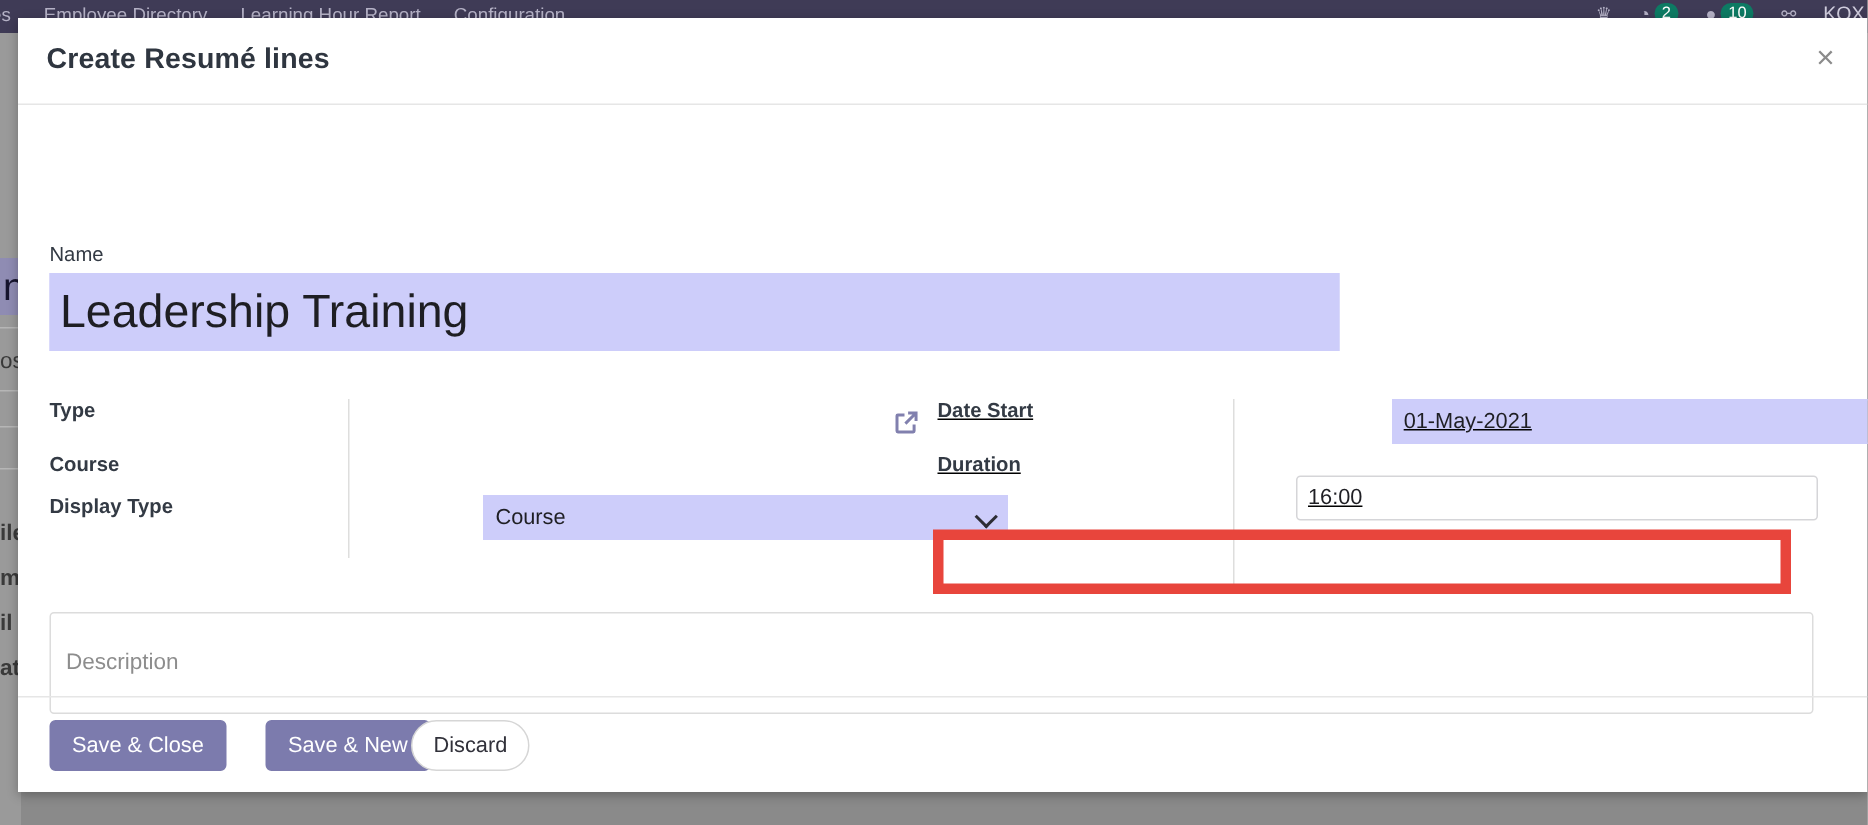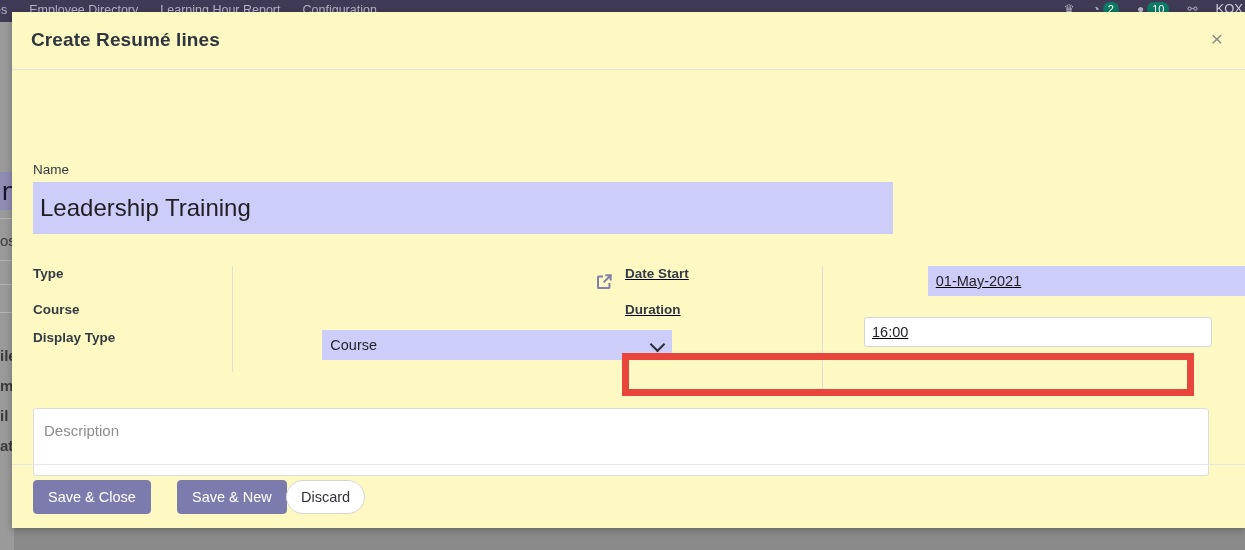--- a/index.html
+++ b/index.html
@@ -92,21 +92,21 @@
   .bg-line { position: absolute; left: 0; color: #3a3a3a; font-size: 15px; }
   .bg-rule { position: absolute; left: 0; width: 34px; height: 1px; background: #b6b6b6; }
 
   
   .modal {
     position: absolute;
     top: 12px;
     left: 12px;
     width: 1233px;
     height: 516px;
-    background: #fef9c3;
+    background: #ffffff;
     box-sizing: border-box;
     box-shadow: 0 2px 7px rgba(0,0,0,0.28);
   }
 
   .modal-header {
     position: relative;
     height: 58px;
     border-bottom: 1px solid #e6e6e6;
     box-sizing: border-box;
   }
@@ -148,21 +148,21 @@
     font-weight: normal;
     color: #333a44;
   }
   .name-input {
     position: absolute;
     left: 21px; top: 112px;
     width: 860px; height: 52px;
     background: #cdcdfa;
     border: 1px solid #cdcdfa;
     box-sizing: border-box;
-    font-size: 24px;
+    font-size: 31px;
     color: #1e1e23;
     padding: 0 6px;
     font-family: "Liberation Sans", sans-serif;
     outline: none;
   }
 
   
   .col-left {
     position: absolute;
     left: 21px; top: 196px;
@@ -261,21 +261,21 @@
   .desc-area {
     position: absolute;
     left: 21px; top: 338px;
     width: 1176px; height: 68px;
     box-sizing: border-box;
     border: 1px solid #dcdcdc;
     border-radius: 3px;
     background: #ffffff;
     font-size: 15px;
     color: #1f1f24;
-    padding: 13px 10px;
+    padding: 24px 10px;
     resize: none;
     font-family: "Liberation Sans", sans-serif;
     outline: none;
   }
   .desc-area::placeholder { color: #8d8d8d; }
 
   .modal-footer {
     position: absolute;
     left: 0;
     top: 452px;
@@ -411,17 +411,17 @@
       </div>
 
       <div class="red-box"></div>
 
       <textarea class="desc-area" placeholder="Description" style=""></textarea>
     </div>
 
     <div class="modal-footer">
       <button class="btn btn-primary" style="left:165px;">Save &amp; New</button>
       <button class="btn btn-primary" style="left:21px;">Save &amp; Close</button>
-      <button class="btn btn-default" style="left:274px;border-radius:17px;">Discard</button>
+      <button class="btn btn-default" style="left:262px;border-radius:17px;">Discard</button>
     </div>
 
   </div>
 </div>
 
 </body></html>

